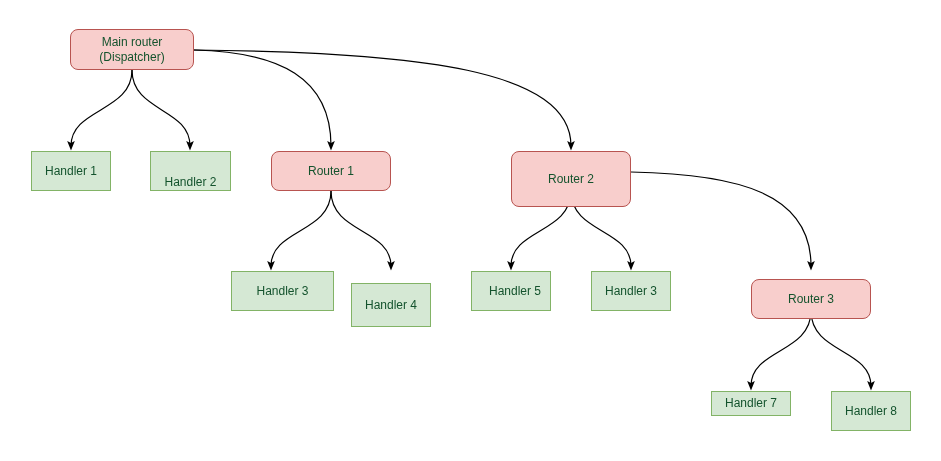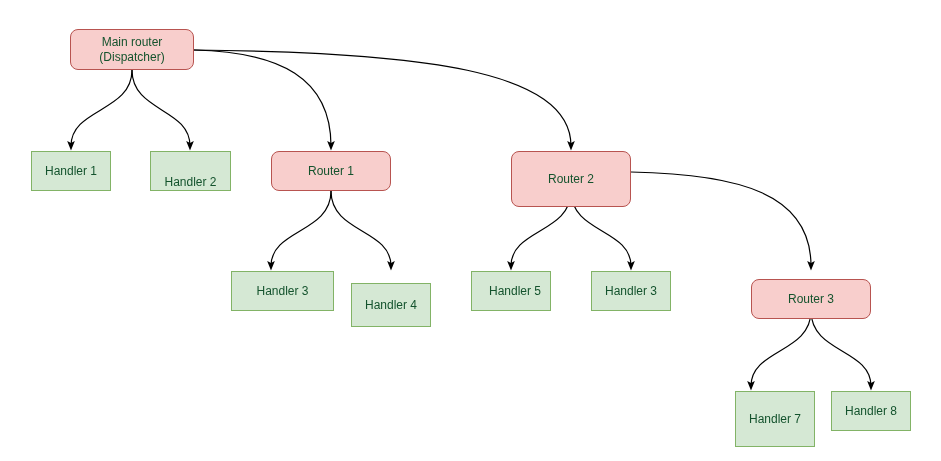--- a/index.html
+++ b/index.html
@@ -82,17 +82,17 @@
 (Dispatcher)</span></div>
       <div class="node handler" style="left: 31px; top: 151px; width: 80px; height: 40px;"><span class="node-label">Handler 1</span></div>
       <div class="node handler" style="left: 150px; top: 151px; width: 81px; height: 40px; align-items: flex-end;"><span class="node-label">Handler 2</span></div>
       <div class="node router" style="left: 271px; top: 151px; width: 120px; height: 40px;"><span class="node-label">Router 1</span></div>
       <div class="node router" style="left: 511px; top: 151px; width: 120px; height: 56px;"><span class="node-label">Router 2</span></div>
       <div class="node handler" style="left: 231px; top: 271px; width: 103px; height: 40px;"><span class="node-label">Handler 3</span></div>
       <div class="node handler" style="left: 351px; top: 283px; width: 80px; height: 44px;"><span class="node-label">Handler 4</span></div>
       <div class="node handler" style="left: 471px; top: 271px; width: 80px; height: 40px; padding-left: 8px;"><span class="node-label">Handler 5</span></div>
       <div class="node handler" style="left: 591px; top: 271px; width: 80px; height: 40px;"><span class="node-label">Handler 3</span></div>
       <div class="node router" style="left: 751px; top: 279px; width: 120px; height: 40px;"><span class="node-label">Router 3</span></div>
-      <div class="node handler" style="left: 711px; top: 391px; width: 80px; height: 56px; margin-left: 24px;"><span class="node-label">Handler 7</span></div>
+      <div class="node handler" style="left: 711px; top: 391px; width: 80px; height: 25px;"><span class="node-label">Handler 7</span></div>
       <div class="node handler" style="left: 831px; top: 391px; width: 80px; height: 40px;"><span class="node-label">Handler 8</span></div>
     </div>
 
 </div>
 
 </body></html>

